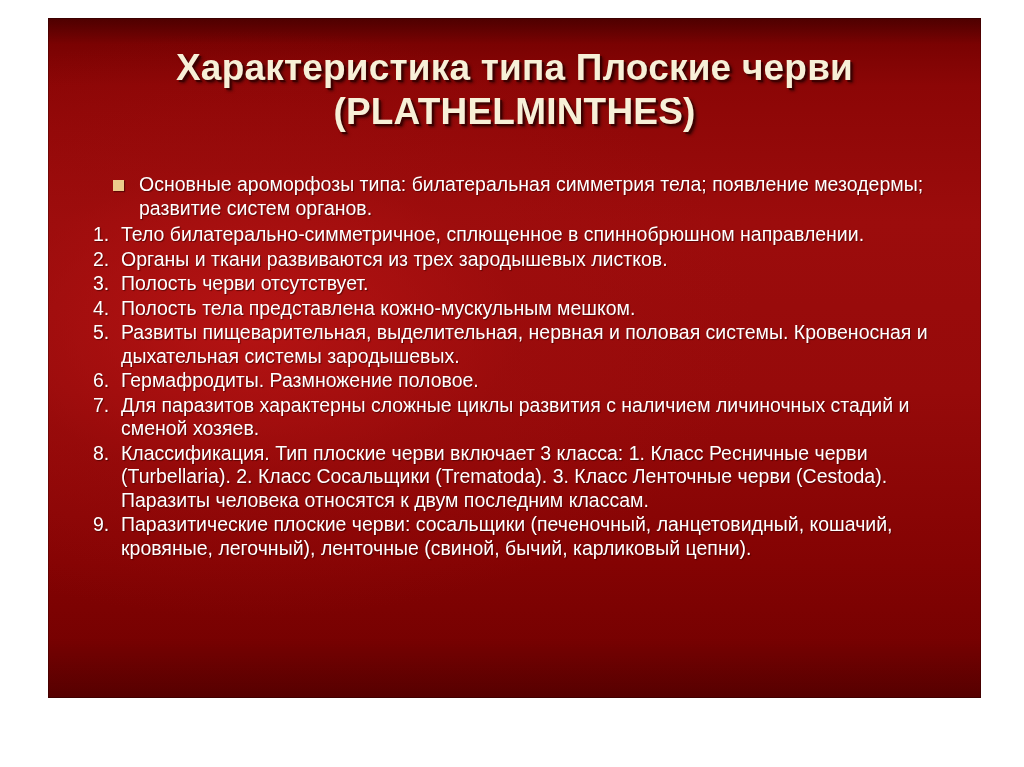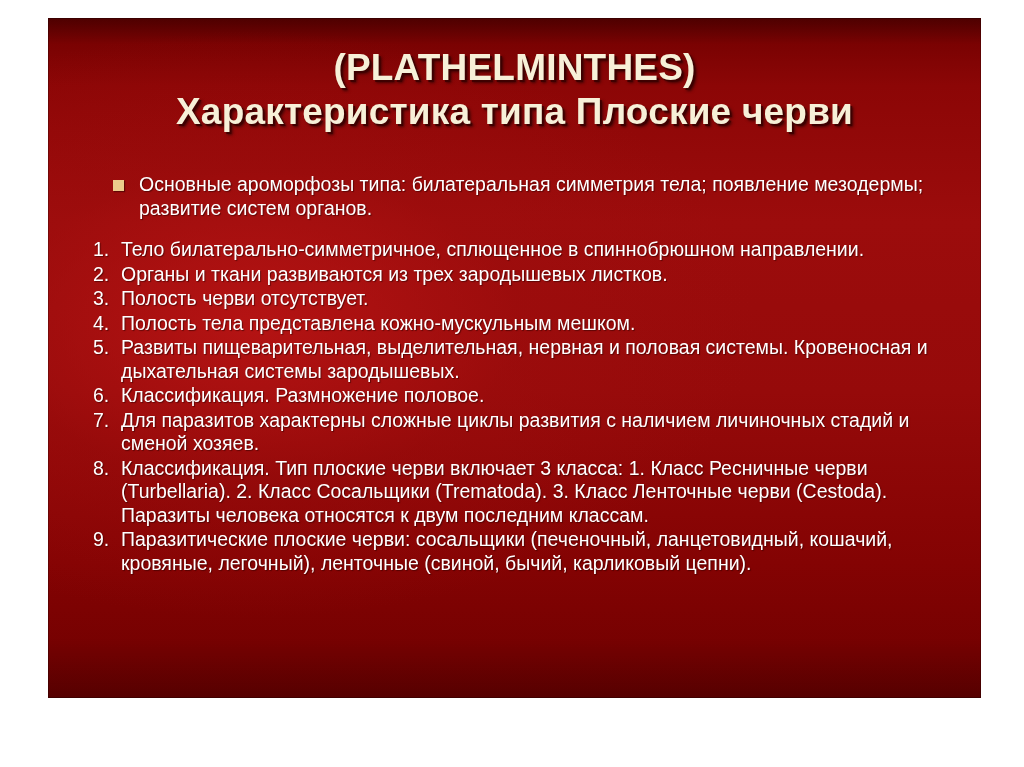--- a/index.html
+++ b/index.html
@@ -84,21 +84,21 @@
     color: #ffffff;
     font-size: 19.5px;
     line-height: 23.5px;
     text-shadow: 1px 1px 1px rgba(50, 0, 0, 0.6);
     margin-bottom: 1px;
   }
 
   
   .item.bullet {
     padding-left: 20px;
-    margin-bottom: 18px;
+    margin-bottom: 3px;
   }
   .bullet-marker {
     flex: 0 0 auto;
     width: 11px;
     height: 11px;
     margin-top: 7px;
     margin-right: 15px;
     background: #eccb8b;
     box-shadow: 1px 1px 1px rgba(40, 0, 0, 0.5);
   }
@@ -118,22 +118,22 @@
   }
 </style>
 </head>
 <body>
 
 <div id="slide-canvas">
 
   <div id="slide">
 
     <div id="title-block">
+      <div class="title-line">Характеристика типа Плоские черви</div>
       <div class="title-line">(PLATHELMINTHES)</div>
-      <div class="title-line">Характеристика типа Плоские черви</div>
     </div>
 
     <div id="body-block">
 
       <div class="item bullet">
         <span class="bullet-marker"></span>
         <span class="txt">Основные ароморфозы типа: билатеральная симметрия тела; появление мезодермы; развитие систем органов.</span>
       </div>
 
       <div class="item numbered">
@@ -156,21 +156,21 @@
         <span class="txt">Полость тела представлена кожно-мускульным мешком.</span>
       </div>
 
       <div class="item numbered">
         <span class="num">5.</span>
         <span class="txt">Развиты пищеварительная, выделительная, нервная и половая системы. Кровеносная и дыхательная системы зародышевых.</span>
       </div>
 
       <div class="item numbered">
         <span class="num">6.</span>
-        <span class="txt">Классификация. Размножение половое.</span>
+        <span class="txt">Гермафродиты. Размножение половое.</span>
       </div>
 
       <div class="item numbered">
         <span class="num">7.</span>
         <span class="txt">Для паразитов характерны сложные циклы развития с наличием личиночных стадий и сменой хозяев.</span>
       </div>
 
       <div class="item numbered">
         <span class="num">8.</span>
         <span class="txt">Классификация. Тип плоские черви включает 3 класса: 1. Класс Ресничные черви (Turbellaria). 2. Класс Сосальщики (Trematoda). 3. Класс Ленточные черви (Cestoda). Паразиты человека относятся к двум последним классам.</span>

